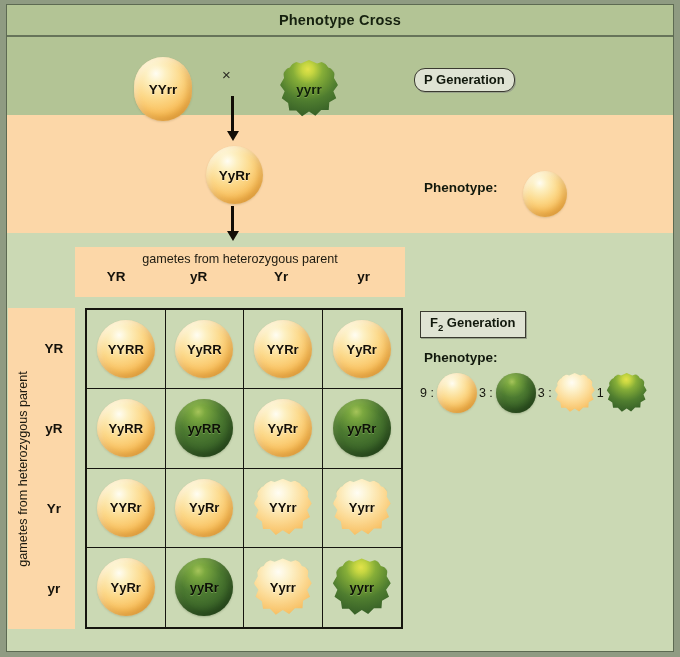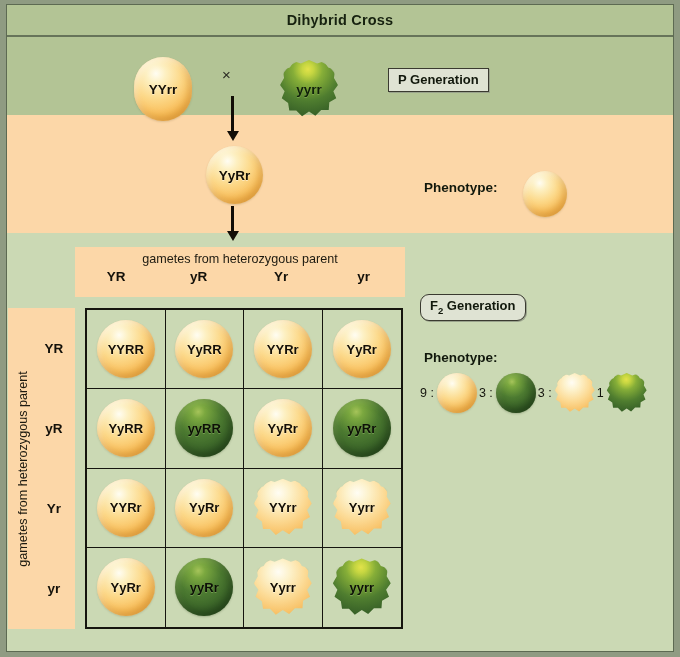--- a/index.html
+++ b/index.html
@@ -193,28 +193,28 @@
   .ratio-row .sp .sprite{position:absolute;left:0;top:0;width:100%;height:100%;}
 </style>
 </head>
 <body>
 
 <div id="figure">
 
   <div class="outer-frame"></div>
 
   <div class="title-bar">
-    <span class="title-text">Dihybrid Cross</span>
+    <span class="title-text">Phenotype Cross</span>
   </div>
 
   <div class="band-p"></div>
   <div class="band-f1"></div>
   <div class="band-f2"></div>
 
-  <div class="gen-label" style="left:388px;top:68px;">
+  <div class="gen-label" style="left:414px;top:68px;border-radius:11px;">
     <span>P Generation</span>
   </div>
 
   <div class="pea round-y" style="left:134px;top:57px;width:58px;height:64px;border-radius:50%/46%;">
     <span class="lbl" style="font-size:13.5px;">YYrr</span>
   </div>
 
   <span class="cross-x" style="left:222px;top:66px;">×</span>
 
   <div class="pea wrinkle wrink-g" style="left:280px;top:60px;width:58px;height:58px;">
@@ -352,21 +352,21 @@
         </div>
       </div>
       <div class="cell">
         <div class="pea-wrap">
           <div class="sprite wrinkle wrink-g"></div>
           <div class="geno on-green">yyrr</div>
         </div>
       </div>
     </div>
 
-  <div class="gen-label" style="left:420px;top:294px;border-radius:9px;">
+  <div class="gen-label" style="left:420px;top:311px;">
     <span>F<sub>2</sub> Generation</span>
   </div>
 
   <span class="f2-pheno-label">Phenotype:</span>
 
   <div class="ratio-row" id="ratio-row">
       <span class="num">9 :</span>
       <span class="sp">
         <span class="sprite round-y"></span>
       </span>

